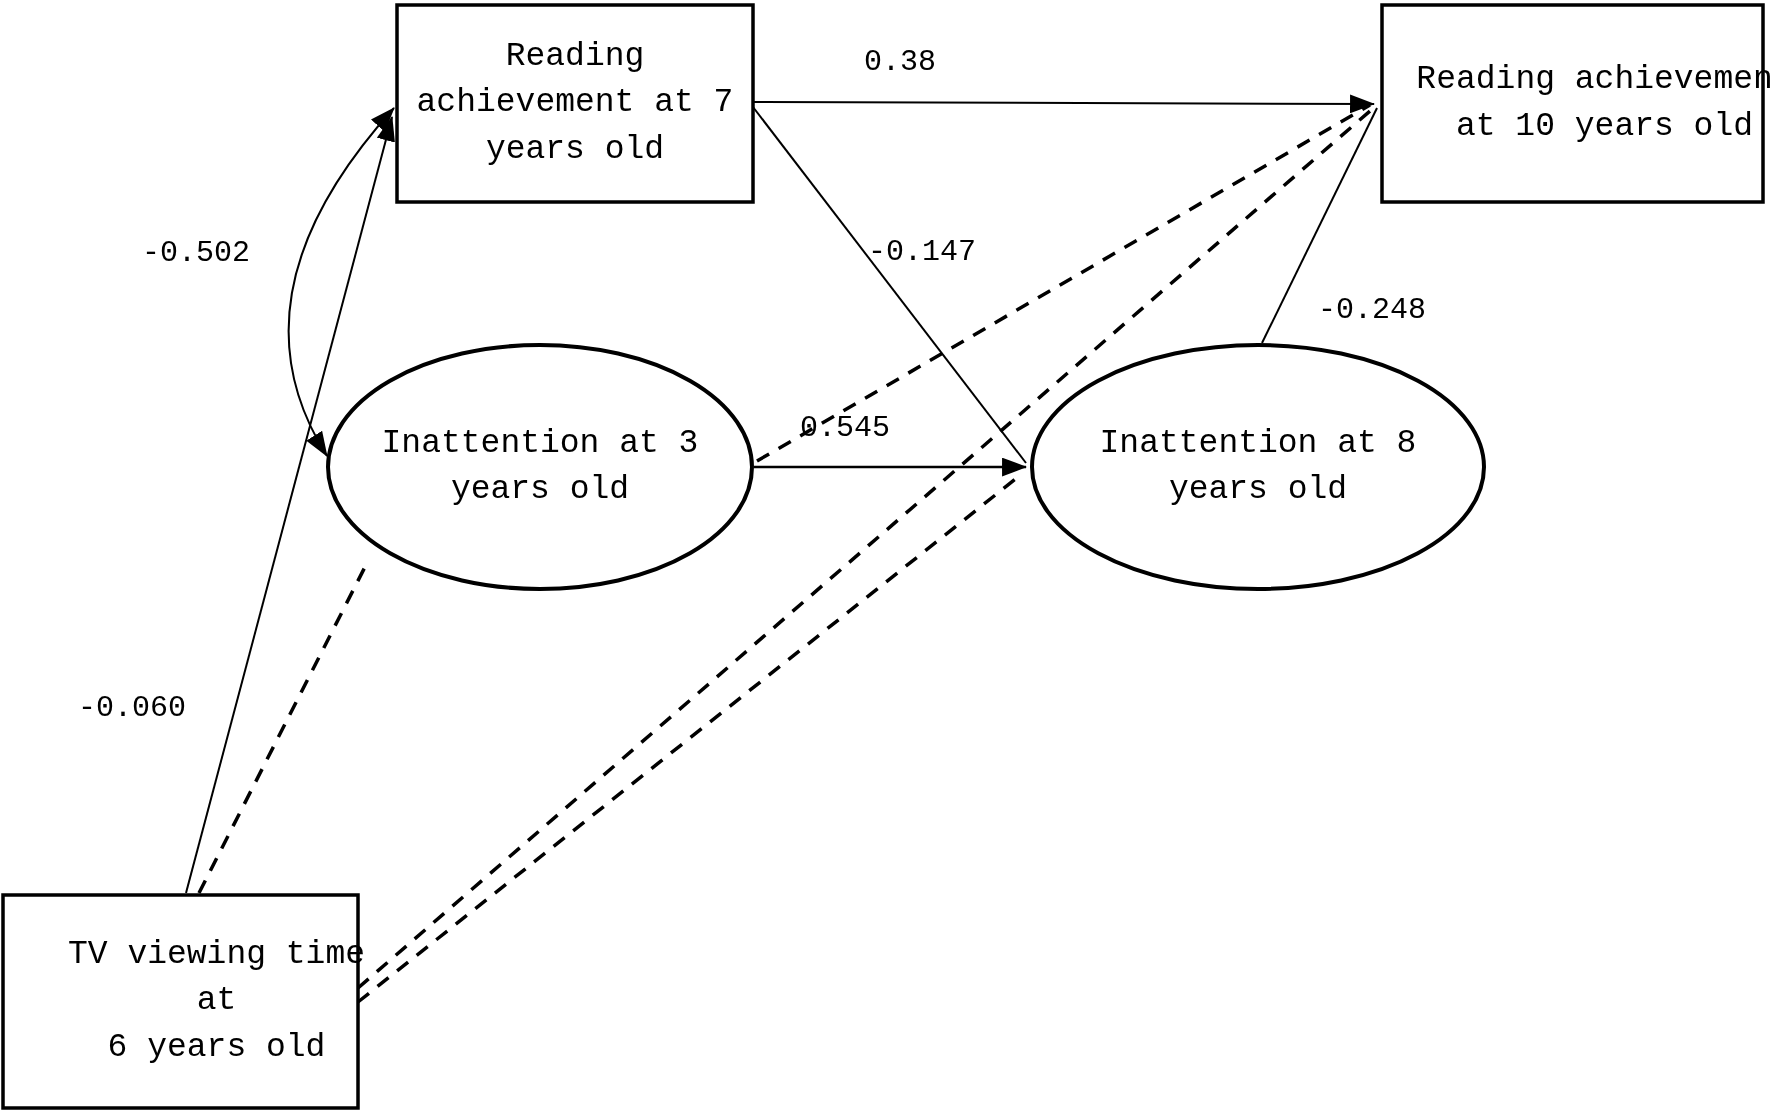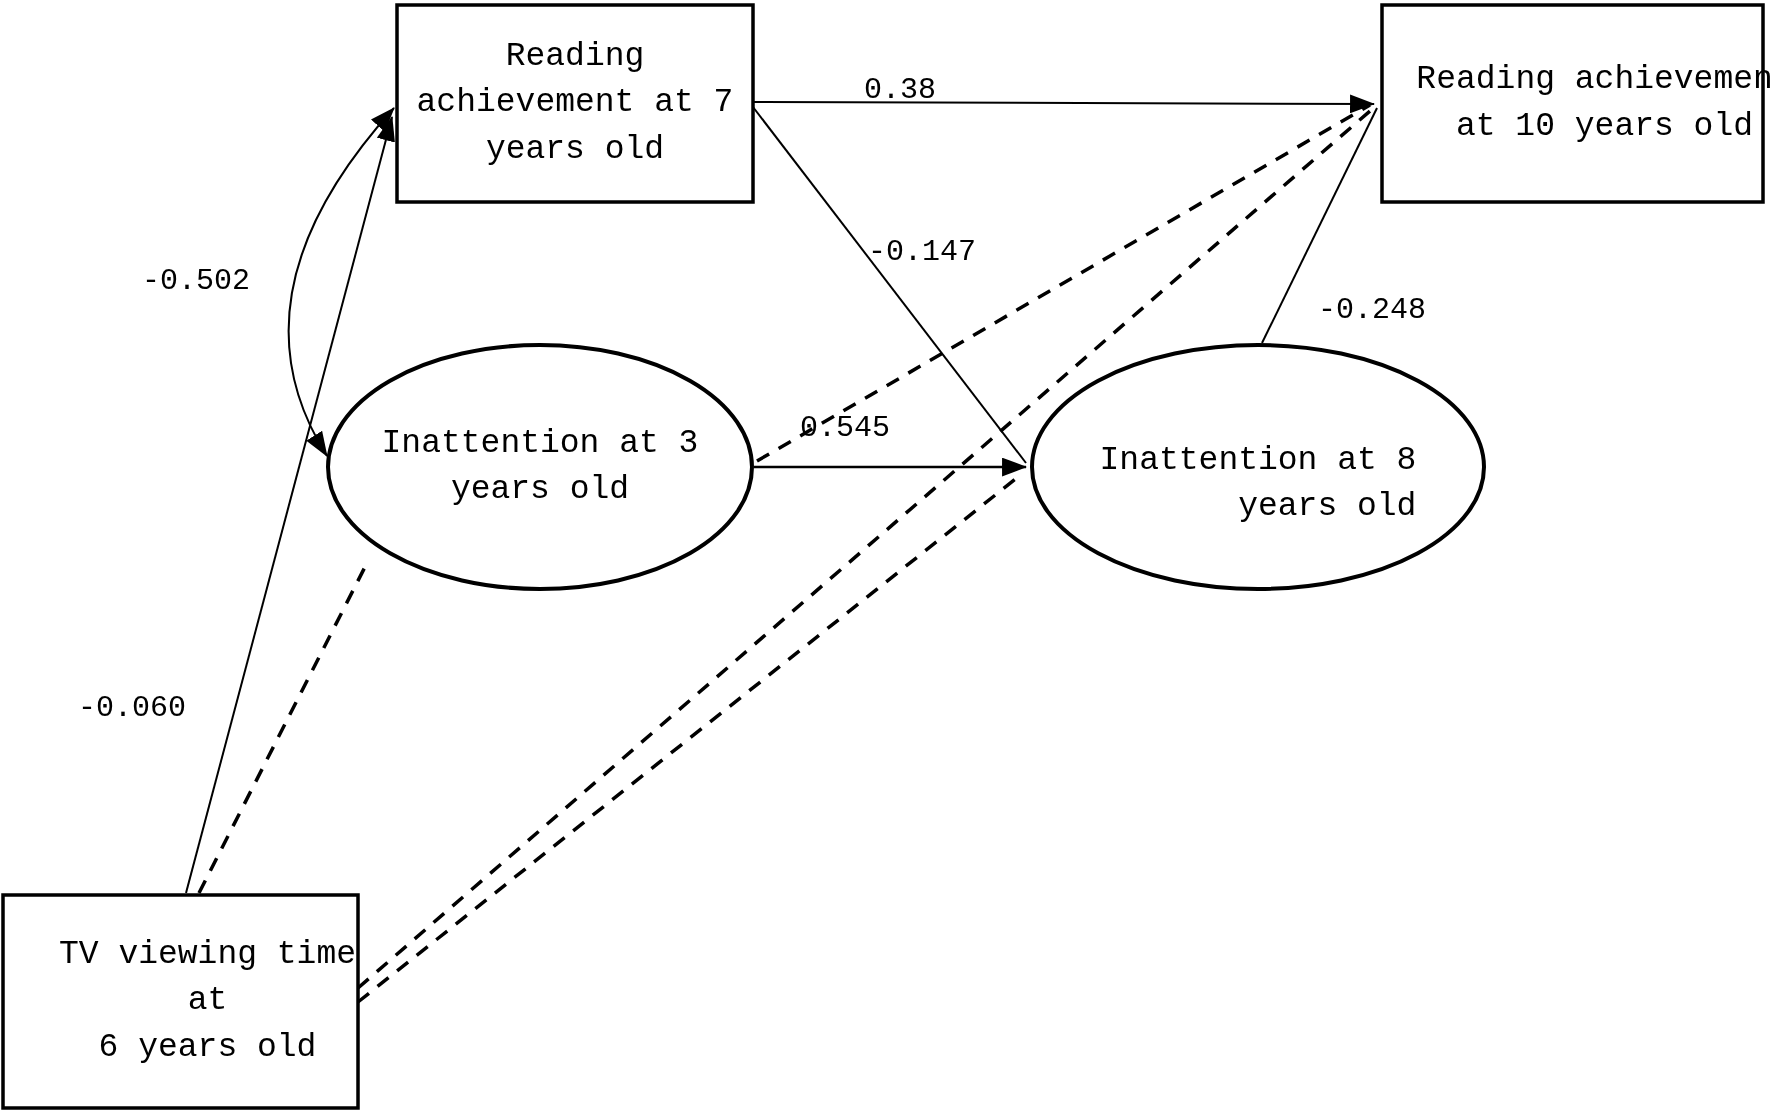--- a/index.html
+++ b/index.html
@@ -80,25 +80,25 @@
     <ellipse cx="1258" cy="467" rx="226" ry="122" fill="#ffffff" stroke="#000000" stroke-width="4"></ellipse>
   </svg>
 
   <div class="node-label" style="left:397px; top:5px; width:356px; height:197px;">Reading
 achievement at 7
 years old</div>
   <div class="node-label" style="left:1382px; top:5px; width:445px; height:197px;">Reading achievement
 at 10 years old</div>
   <div class="node-label" style="left:328px; top:345px; width:424px; height:244px;">Inattention at 3
 years old</div>
-  <div class="node-label" style="left:1032px; top:362px; width:452px; height:244px;text-align:right;">Inattention at 8
+  <div class="node-label" style="left:1032px; top:345px; width:452px; height:244px;">Inattention at 8
 years old</div>
-  <div class="node-label" style="left:3px; top:895px; width:355px; height:213px;padding-left:27px;">TV viewing time at
+  <div class="node-label" style="left:12px; top:895px; width:355px; height:213px;padding-left:27px;">TV viewing time at
 6 years old</div>
 
-  <div class="num-label" style="left:900px; top:62px;margin-top:28px;">0.38</div>
+  <div class="num-label" style="left:900px; top:62px;">0.38</div>
   <div class="num-label" style="left:922px; top:212px;margin-top:40px;">-0.147</div>
   <div class="num-label" style="left:845px; top:428px;">0.545</div>
   <div class="num-label" style="left:1372px; top:310px;">-0.248</div>
-  <div class="num-label" style="left:196px; top:253px;margin-top:28px;">-0.502</div>
+  <div class="num-label" style="left:196px; top:253px;">-0.502</div>
   <div class="num-label" style="left:132px; top:708px;">-0.060</div>
 
 </div>
 
 </body></html>

